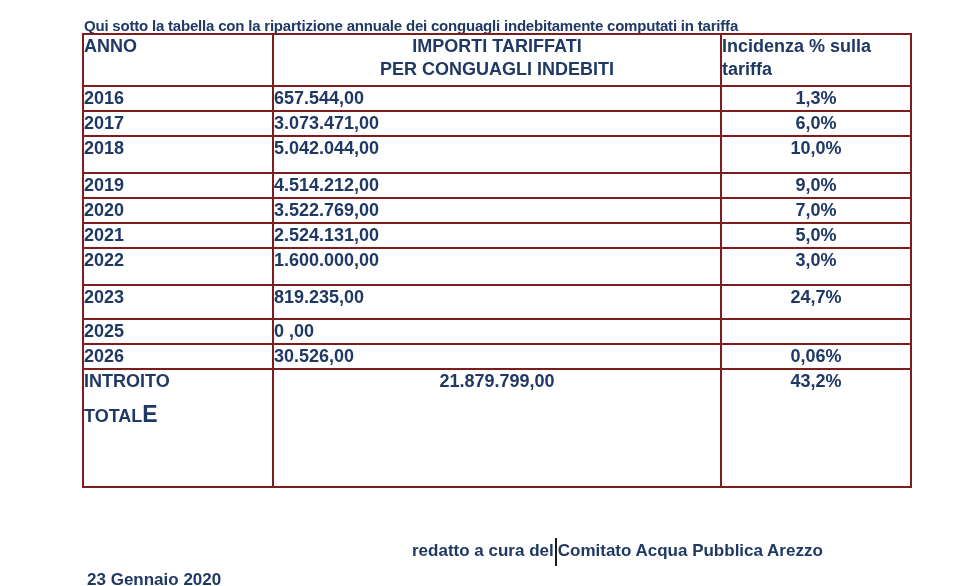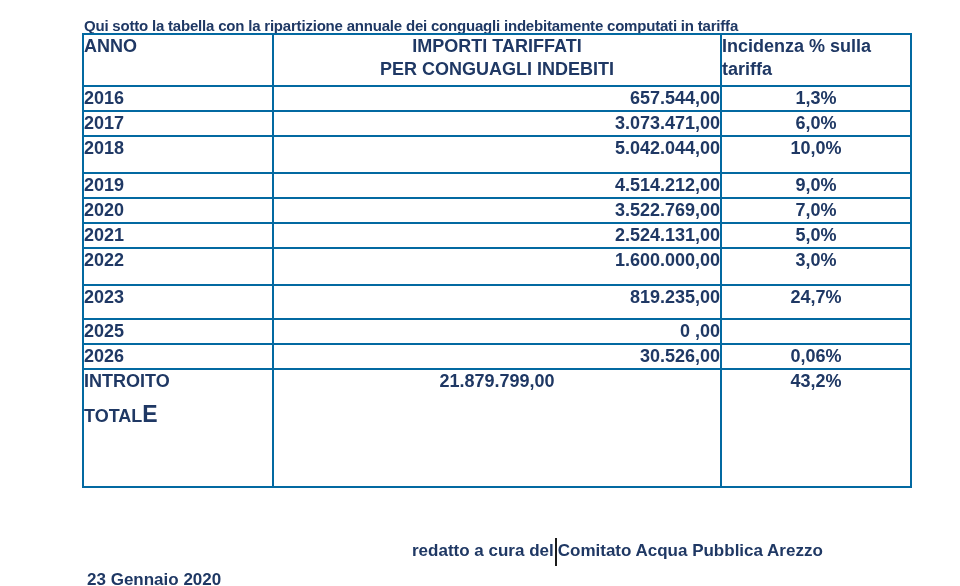--- a/index.html
+++ b/index.html
@@ -20,36 +20,36 @@
     margin-top:12px;
   }
 
   table.doc-table {
     position:absolute; left:82px; top:33px;
     width:828px;
     border-collapse:collapse;
     table-layout:fixed;
   }
   table.doc-table td {
-    border:2px solid #0369a1;
+    border:2px solid #7f1d1d;
     vertical-align:top;
     font-size:18px;
     line-height:23px;
     padding:0;
     overflow:hidden;
   }
 
   
   td.hdr-anno { padding-left:18px; padding-top:3px; line-height:25px; }
   td.hdr-importi { text-align:center; padding-right:178px; padding-top:3px; line-height:25px; }
   td.hdr-incidenza { padding-left:10px; padding-top:3px; line-height:25px; }
 
   
   td.year { padding-left:8px; padding-top:1px; }
-  td.amount { text-align:right; padding-right:92px; padding-top:1px; }
+  td.amount { text-align:left; padding-right:92px; padding-top:1px; }
   td.pct { text-align:center; padding-right:40px; padding-top:1px; }
 
   
   td.total-label { padding-left:8px; padding-top:8px; font-size:18px; line-height:22px; }
   td.total-label .line2 { display:block; margin-top:10px; }
   .accent-e { font-size:23px; }
   td.total-amount { text-align:center; padding-right:92px; padding-top:22px; font-size:22px;margin-left:8px; }
   td.total-pct { text-align:center; padding-right:40px; padding-top:22px; }
 
   

